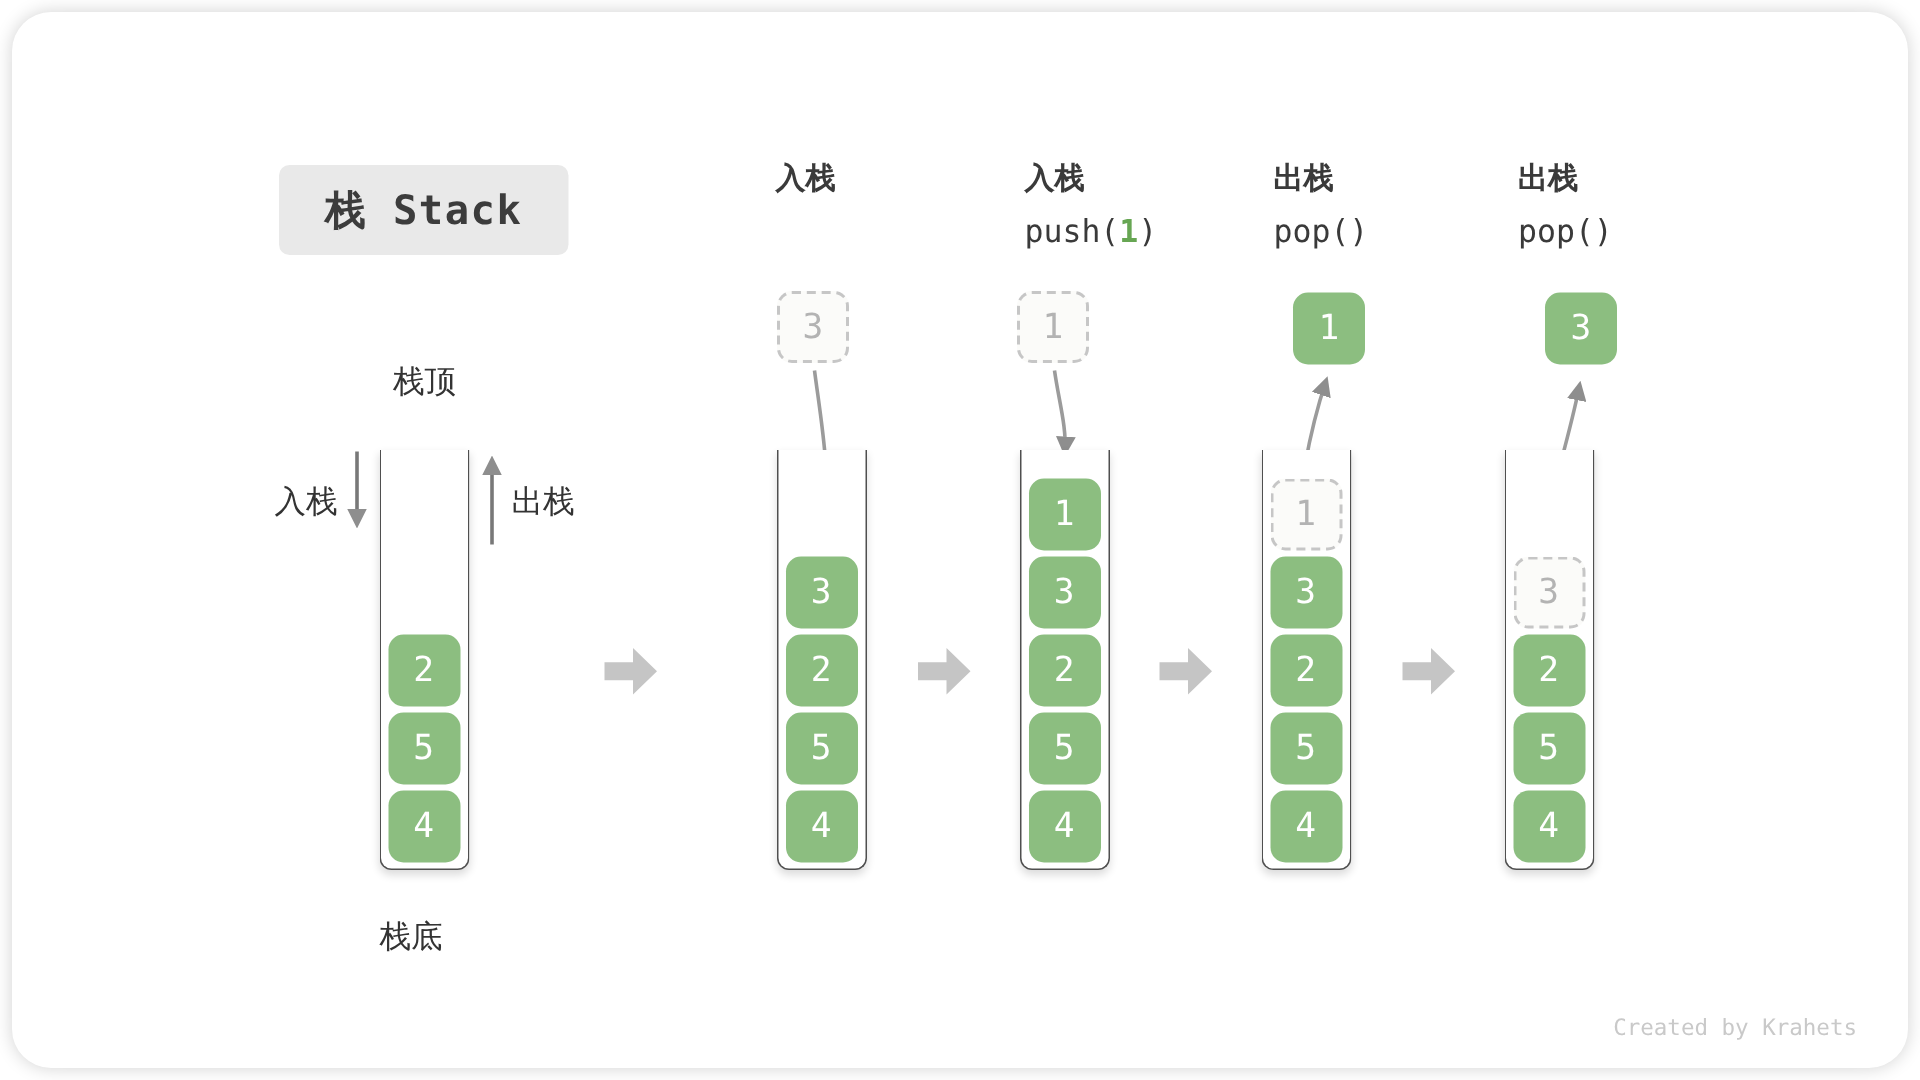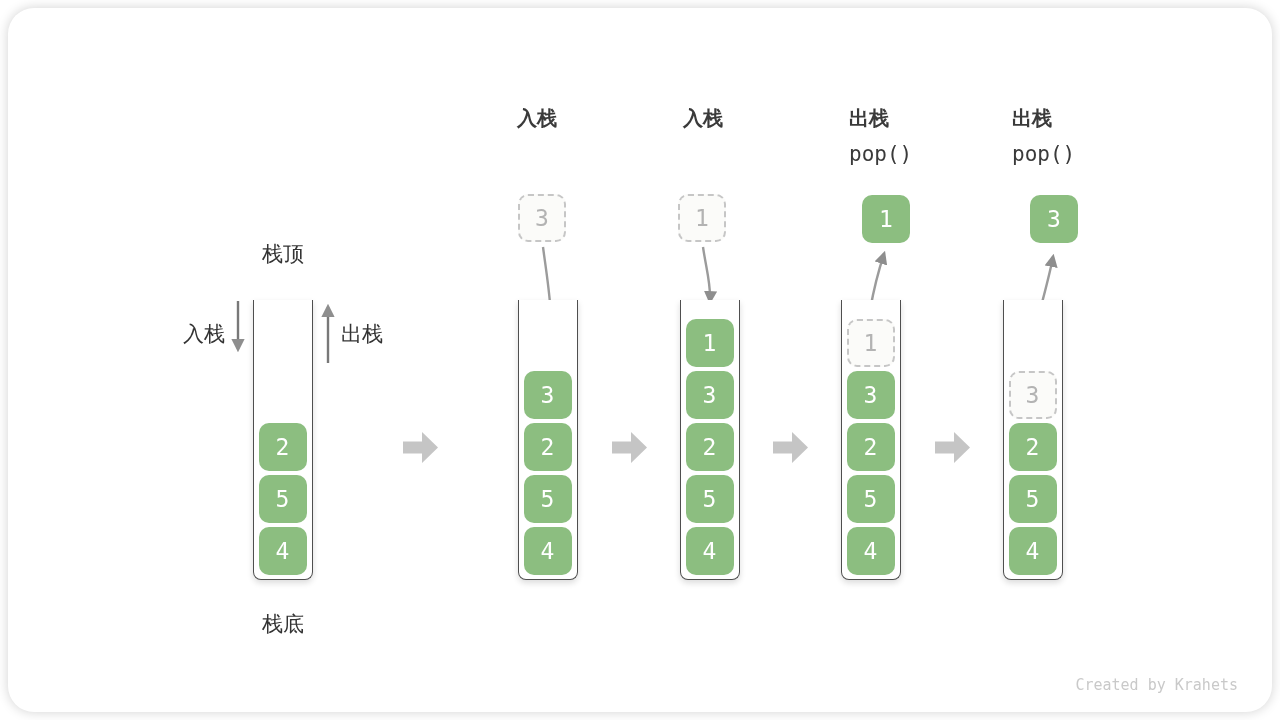--- a/index.html
+++ b/index.html
@@ -11,21 +11,21 @@
 
   
   .title-box{left:186px;top:110px;width:193px;height:60px;background:#E9E9E9;
              border-radius:7px;display:flex;align-items:center;justify-content:center;
              font-size:27px;font-weight:700;color:#3C3C3C;letter-spacing:1px;
              font-family:"DejaVu Sans Mono","DejaVu Sans",monospace;}
 
   
   .cjk{font-weight:400;color:#333;font-size:21px;}
   .lbl-top{left:253px;top:240px;width:60px;text-align:center;}
-  .lbl-bottom{left:253px;top:610px;width:60px;text-align:center;}
+  .lbl-bottom{left:253px;top:610px;width:60px;}
   .lbl-push{left:183px;top:320px;}
   .lbl-pop{left:341px;top:320px;}
 
   
   .op{width:160px;}
   .op-action{font-weight:700;color:#3A3A3A;font-size:20px;line-height:24px;}
   .op-code{margin-top:12px;font-family:"DejaVu Sans Mono",monospace;font-size:21px;
            color:#3A3A3A;font-weight:500;line-height:24px;}
   .op-code .arg{color:#67A653;font-weight:700;}
   .op2{left:517px;top:106px;} .op3{left:683px;top:106px;}
@@ -79,31 +79,33 @@
 
     <path d="M870 310 C874 288 879 269 884 254" stroke="#9B9B9B" stroke-width="2.4" fill="none" marker-end="url(#ah)"></path>
     <path d="M1028 358 C1036 322 1047 288 1053 257" stroke="#9B9B9B" stroke-width="2.4" fill="none" marker-end="url(#ah)"></path>
 
     <path d="M403 441.5 H422 V432 L438 447.5 L422 463 V453.5 H403 Z" fill="#C5C5C5"></path>
     <path d="M612 441.5 H631 V432 L647 447.5 L631 463 V453.5 H612 Z" fill="#C5C5C5"></path>
     <path d="M773 441.5 H792 V432 L808 447.5 L792 463 V453.5 H773 Z" fill="#C5C5C5"></path>
     <path d="M935 441.5 H954 V432 L970 447.5 L954 463 V453.5 H935 Z" fill="#C5C5C5"></path>
   </svg>
 
+  <div class="abs title-box">栈 Stack</div>
 
   <div class="abs cjk lbl-top">栈顶</div>
   <div class="abs cjk lbl-bottom">栈底</div>
   <div class="abs cjk lbl-push">入栈</div>
   <div class="abs cjk lbl-pop">出栈</div>
 
   <div class="abs op op2">
     <div class="op-action">入栈</div>
   </div>
   <div class="abs op op3">
     <div class="op-action">入栈</div>
+    <div class="op-code"><span>push(</span><span class="arg">1</span><span>)</span></div>
   </div>
   <div class="abs op op4">
     <div class="op-action">出栈</div>
     <div class="op-code"><span>pop(</span><span class="arg"></span><span>)</span></div>
   </div>
   <div class="abs op op5">
     <div class="op-action">出栈</div>
     <div class="op-code"><span>pop(</span><span class="arg"></span><span>)</span></div>
   </div>
 

